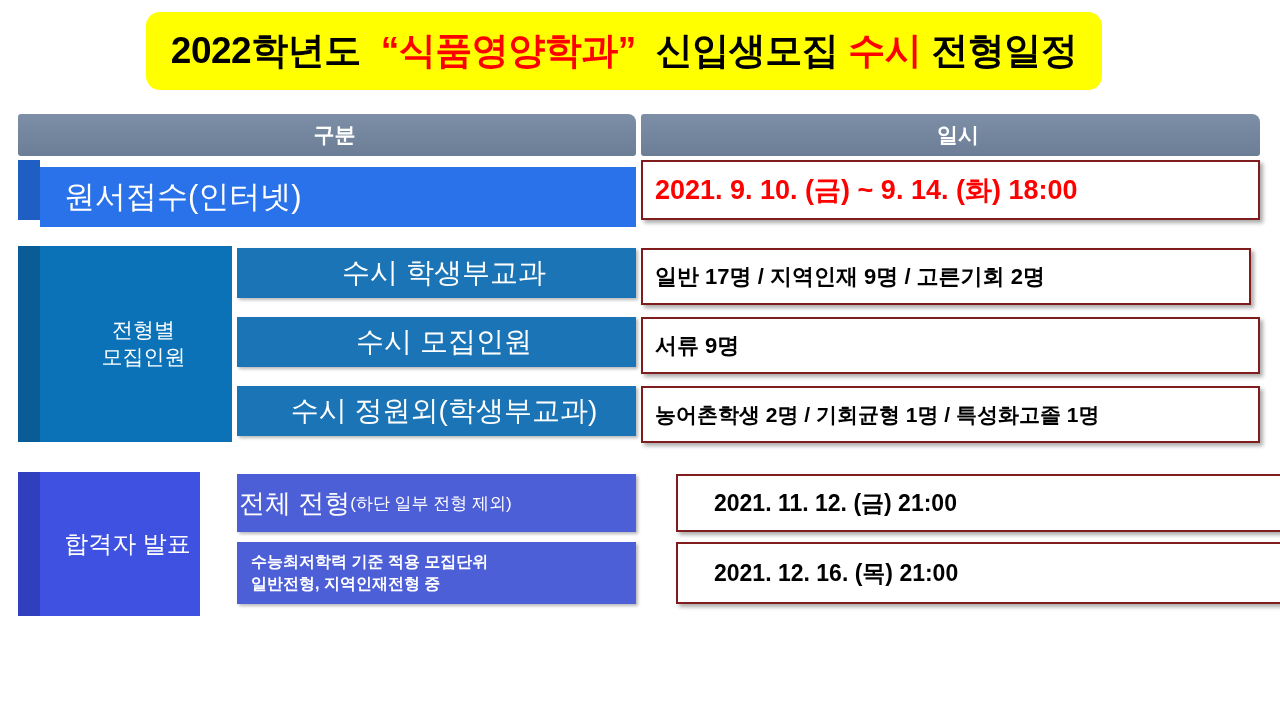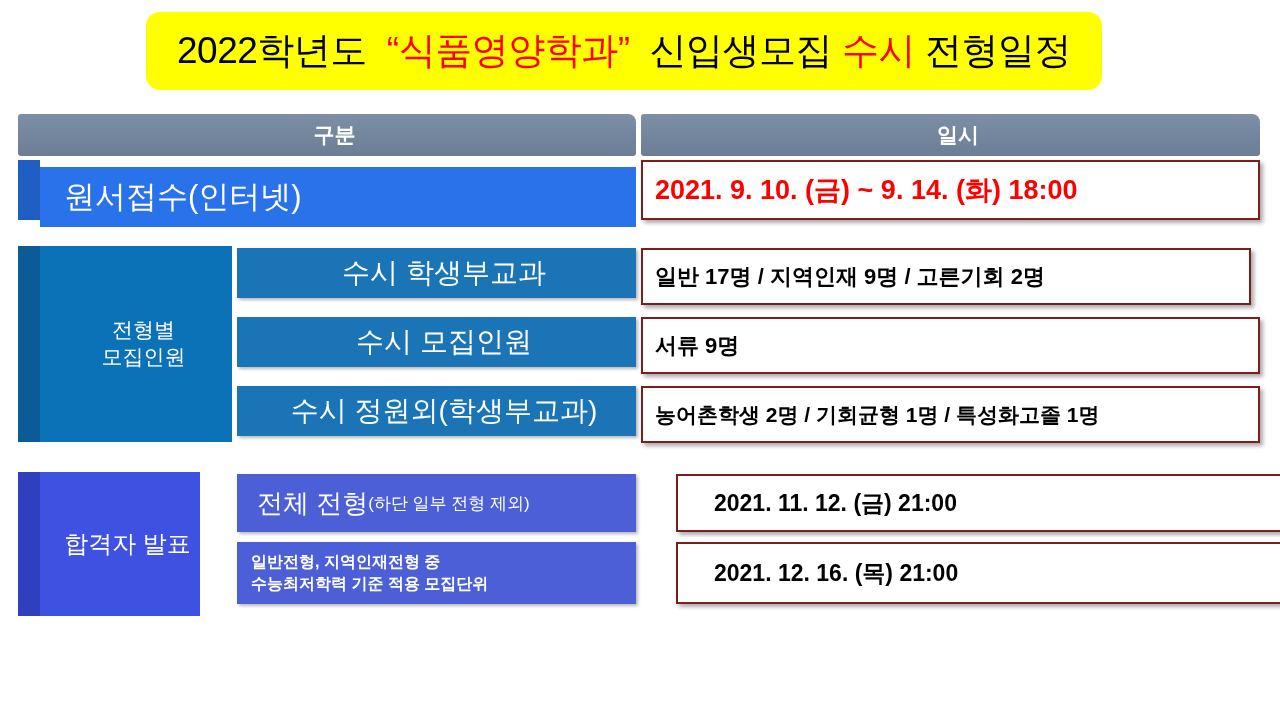--- a/index.html
+++ b/index.html
@@ -25,21 +25,21 @@
     height: 78px;
     background: #ffff00;
     border-radius: 14px;
     display: flex;
     align-items: center;
     justify-content: center;
     white-space: nowrap;
   }
   #title-banner .t {
     font-size: 37px;
-    font-weight: normal;
+    font-weight: bold;
     color: #000000;
     letter-spacing: -0.5px;
   }
   #title-banner .t.red {
     color: #ff0000;
   }
   #title-banner .sp {
     display: inline-block;
     width: 10px;
   }
@@ -171,21 +171,21 @@
   .b3-sub {
     left: 219px;
     width: 399px;
     background: #4c5fd7;
     box-shadow: 2px 2px 3px rgba(0,0,0,0.28);
     color: #ffffff;
   }
   #b3-sub1 {
     top: 2px; height: 58px;
     justify-content: flex-start;
-    padding-left: 20px;
+    padding-left: 2px;
   }
   #b3-sub1 .big   { font-size: 26px; }
   #b3-sub1 .small { font-size: 17px; }
   #b3-sub2 {
     top: 70px; height: 62px;
     flex-direction: column;
     align-items: flex-start;
     justify-content: center;
     padding-left: 14px;
     font-size: 16px;
@@ -245,19 +245,19 @@
     <div class="strip" id="b3-strip"></div>
     <div class="cell lbl" id="b3-label">합격자 발표</div>
 
     <div class="cell b3-sub" id="b3-sub1">
       <span class="big">전체 전형</span>
       <span class="small">(하단 일부 전형 제외)</span>
     </div>
     <div class="cell val b3-val" id="b3-val1">2021. 11. 12. (금) 21:00</div>
 
     <div class="cell b3-sub" id="b3-sub2">
+      <span>수능최저학력 기준 적용 모집단위</span>
       <span>일반전형, 지역인재전형 중</span>
-      <span>수능최저학력 기준 적용 모집단위</span>
     </div>
     <div class="cell val b3-val" id="b3-val2">2021. 12. 16. (목) 21:00</div>
   </div>
 
 </div>
 
 </body></html>

